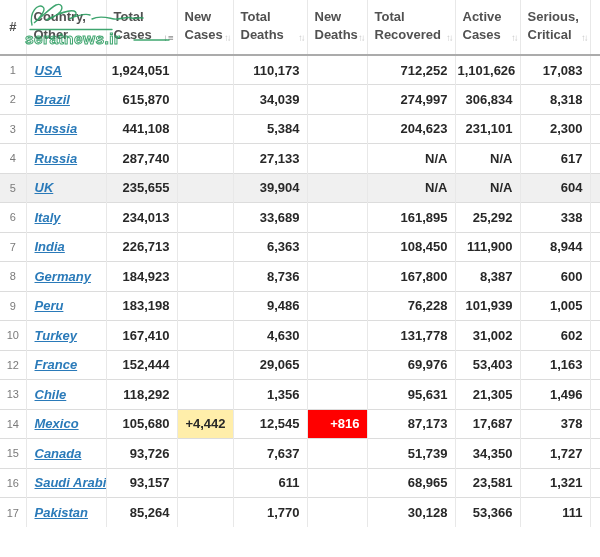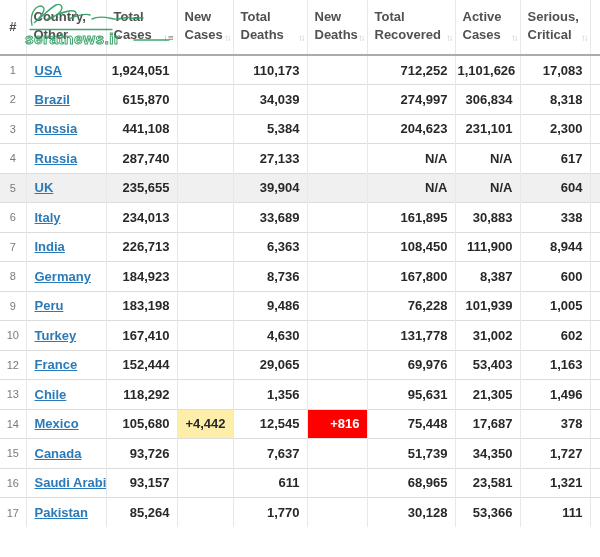--- a/index.html
+++ b/index.html
@@ -37,21 +37,21 @@
     border-left:1px solid var(--border-v);
     white-space:nowrap;overflow:hidden;
   }
   tbody td.cell-rank{font-size:11px;font-weight:400;color:#7a7a7a;
     text-align:center;padding:0 2px;border-left:none;}
   tbody td.cell-country{text-align:left;padding:0 2px 0 8px;}
   tbody td.cell-sliver{padding:0;}
   tbody tr.hl td{background:var(--hl);}
   td.cell-yellow{background:var(--yellow);}
   td.cell-red{background:var(--red);color:#fff;margin-left:22px;}
-  .country-link{color:var(--link);font-weight:700;text-decoration:underline;}
+  .country-link{color:var(--link);font-weight:700;text-decoration:underline;font-style:italic;}
   .watermark{position:absolute;left:22px;top:0;width:150px;height:50px;
     pointer-events:none;z-index:5;opacity:.92;}
 </style>
 </head>
 <body>
 
 <div class="stage">
 
   <table>
     <colgroup>
@@ -185,21 +185,21 @@
     <tr>
       <td class="cell-rank">6</td>
       <td class="cell-country">
         <a href="#" class="country-link">Italy</a>
       </td>
       <td class="cell-num">234,013</td>
       <td class="cell-num cell-newcases"></td>
       <td class="cell-num">33,689</td>
       <td class="cell-num cell-newdeaths"></td>
       <td class="cell-num">161,895</td>
-      <td class="cell-num">30,883</td>
+      <td class="cell-num">25,292</td>
       <td class="cell-num">338</td>
       <td class="cell-sliver"></td>
     </tr>
 
     <tr>
       <td class="cell-rank">7</td>
       <td class="cell-country">
         <a href="#" class="country-link">India</a>
       </td>
       <td class="cell-num">226,713</td>
@@ -290,21 +290,21 @@
 
     <tr>
       <td class="cell-rank">14</td>
       <td class="cell-country">
         <a href="#" class="country-link">Mexico</a>
       </td>
       <td class="cell-num">105,680</td>
       <td class="cell-num cell-newcases cell-yellow">+4,442</td>
       <td class="cell-num">12,545</td>
       <td class="cell-num cell-newdeaths cell-red">+816</td>
-      <td class="cell-num">75,448</td>
+      <td class="cell-num">87,173</td>
       <td class="cell-num">17,687</td>
       <td class="cell-num">378</td>
       <td class="cell-sliver"></td>
     </tr>
 
     <tr>
       <td class="cell-rank">15</td>
       <td class="cell-country">
         <a href="#" class="country-link">Canada</a>
       </td>

